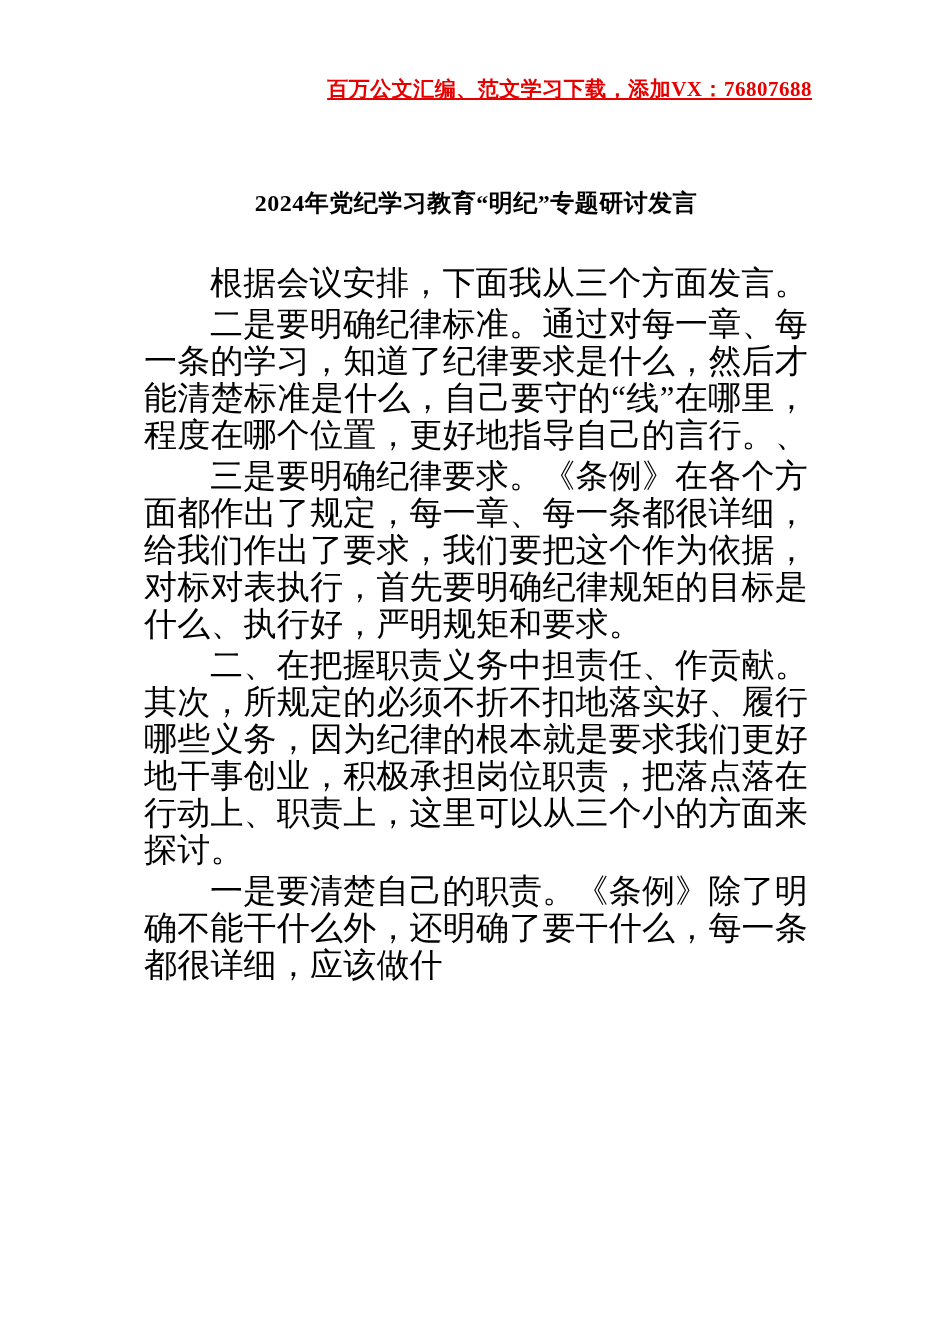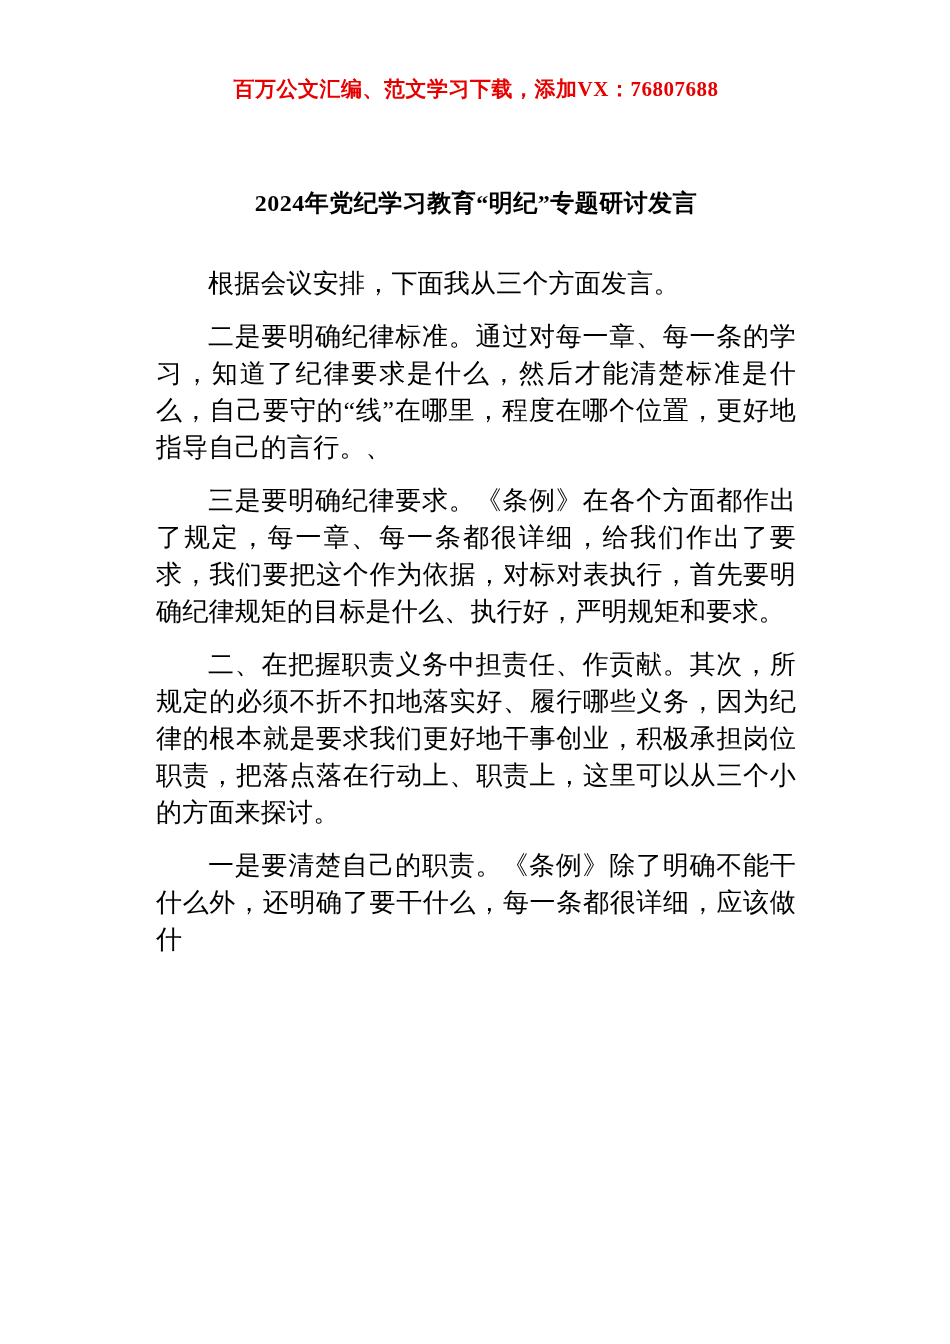--- a/index.html
+++ b/index.html
@@ -12,40 +12,41 @@
     width: 950px;
     height: 1344px;
     box-sizing: border-box;
     background: #ffffff;
     padding: 74px 138px 30px 140px;
     font-family: "Liberation Serif", "DejaVu Serif", serif;
     color: #000000;
     overflow: hidden;
   }
   .notice {
-    text-align: center;
+    text-align: right;
     font-size: 21px;
     font-weight: bold;
     letter-spacing: 0.5px;
     line-height: 30px;
     margin: 0;
+    text-decoration: underline;
   }
   .title {
     font-size: 24px;
     font-weight: bold;
     text-align: center;
     line-height: 63px;
     margin: 68px 0 30px 0;
     letter-spacing: 0.5px;
   }
   .body-text p {
-    font-size: 26px;
+    font-size: 33px;
     line-height: 37px;
     text-indent: 2em;
-    margin: 16px;
+    margin: 4px;
     text-align: justify;
     word-break: break-all;
     letter-spacing: 0.2px;
   }
 </style>
 </head>
 <body>
 
 <div class="page">
 

